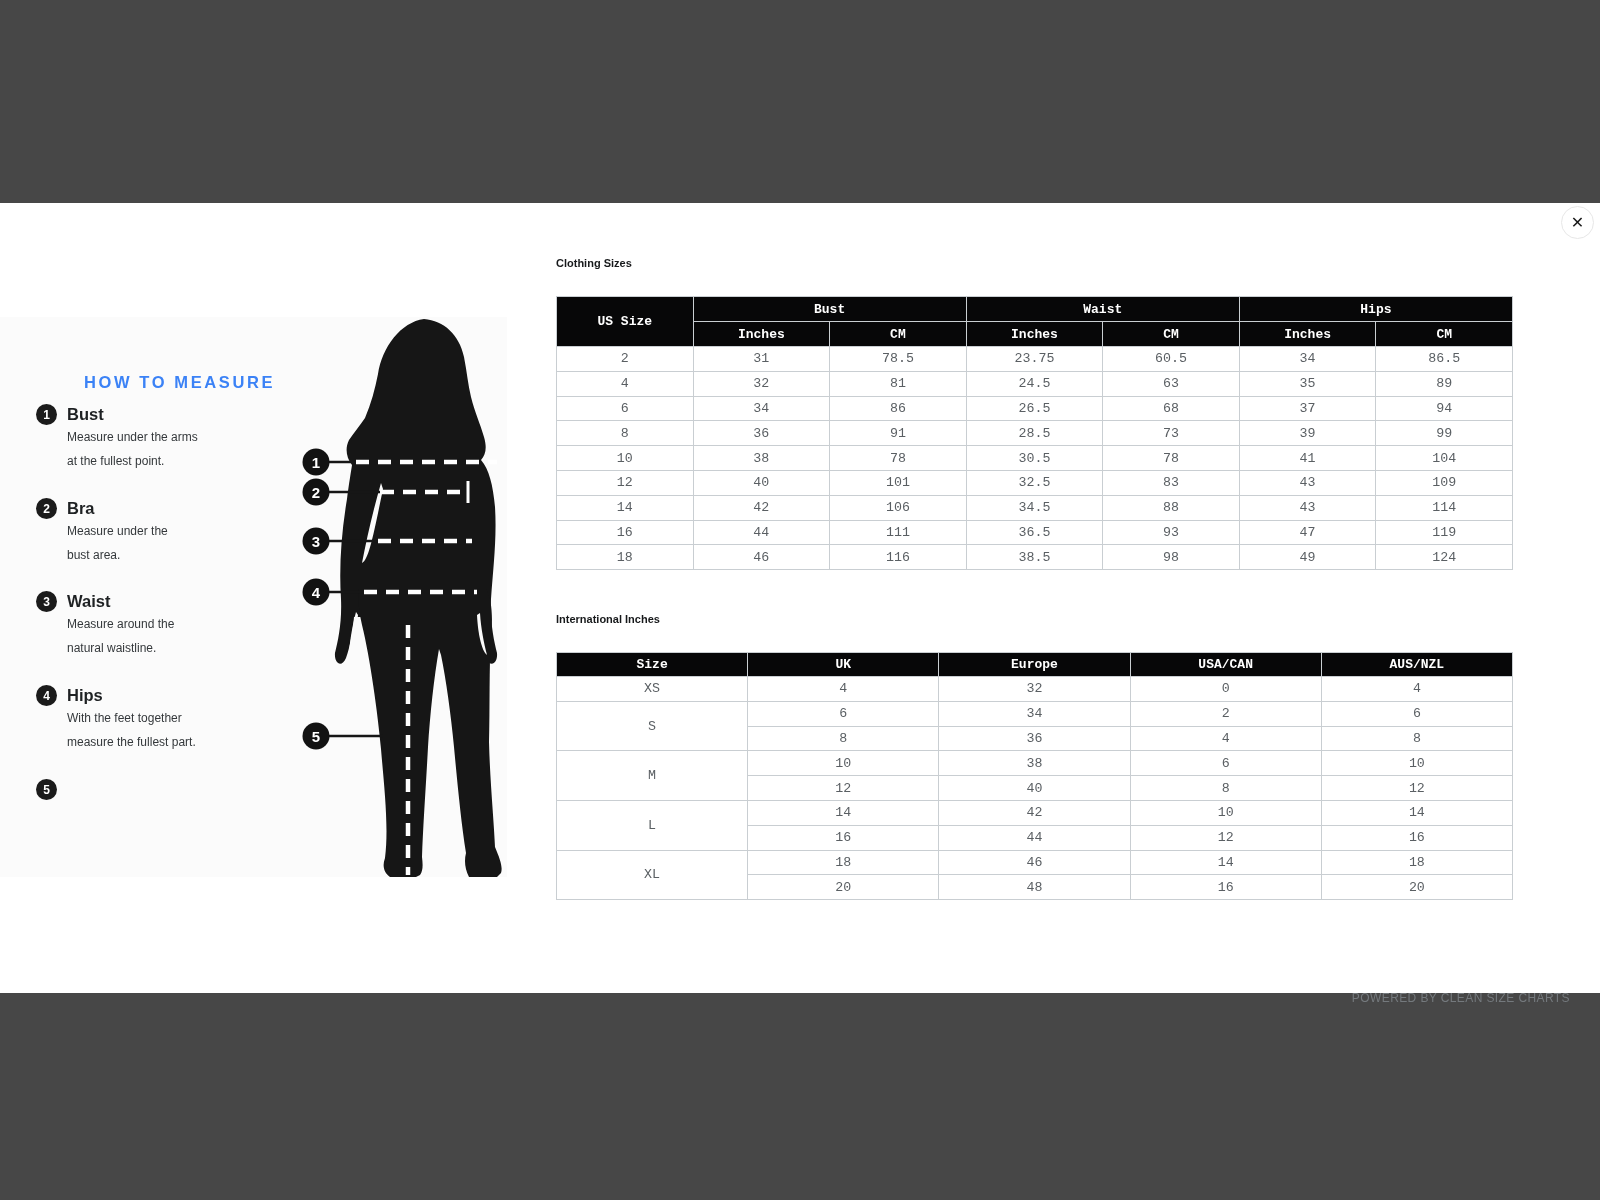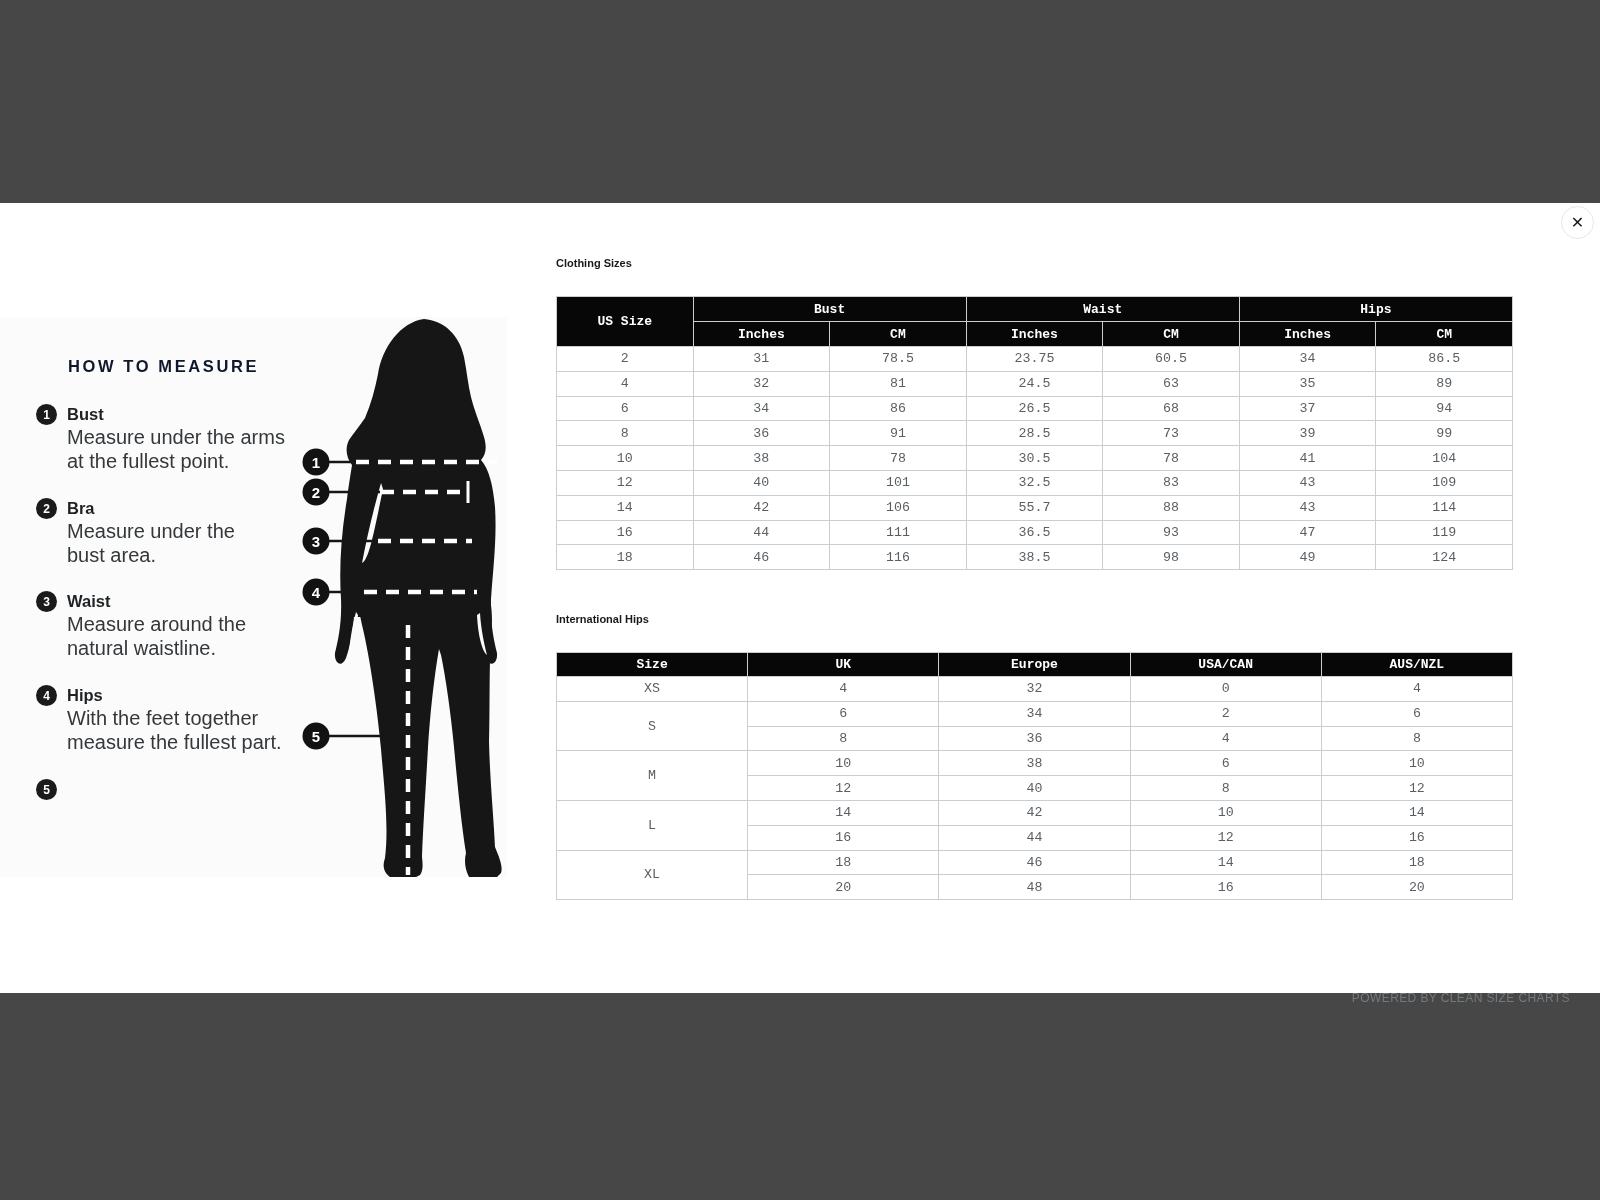--- a/index.html
+++ b/index.html
@@ -8,27 +8,27 @@
   .modal{position:absolute;left:0;top:203px;width:1600px;height:790px;background:#ffffff;}
 
   
   .close-btn{position:absolute;left:1561px;top:3px;width:33px;height:33px;border-radius:50%;
     background:#ffffff;border:1px solid #e7e7e7;cursor:pointer;padding:0;
     display:flex;align-items:center;justify-content:center;}
   .close-x{font-size:16px;line-height:1;color:#171717;font-weight:400;}
 
   
   .figure-panel{position:absolute;left:0;top:114px;width:507px;height:560px;background:#fbfbfb;}
-  .htm-title{position:absolute;left:68px;top:40px;margin:0;font-size:16.5px;font-weight:700;
-    letter-spacing:2.6px;color:#0f172a;}
+  .htm-title{position:absolute;left:68px;top:40px;margin:16px;font-size:16.5px;font-weight:700;
+    letter-spacing:2.6px;color:#3b82f6;}
   .step{position:absolute;left:36px;width:265px;display:flex;gap:10px;}
   .step-badge{flex:0 0 auto;width:21px;height:21px;border-radius:50%;background:#1b1b1b;color:#fff;
     font-size:12px;font-weight:700;display:flex;align-items:center;justify-content:center;margin-top:1px;}
   .step-title{font-size:16.5px;font-weight:700;color:#1e2123;line-height:23px;}
-  .step-desc{font-size:20px;color:#34383b;line-height:23.5px;white-space:pre-line;}
+  .step-desc{font-size:12px;color:#34383b;line-height:23.5px;white-space:pre-line;}
   .fig-svg{position:absolute;left:0;top:0;width:507px;height:560px;pointer-events:none;}
 
   
   .tbl-title{position:absolute;left:556px;margin:0;font-size:11px;font-weight:700;color:#17191b;}
   .t1{top:54px;} .t2{top:410px;}
 
   
   table.sizes{position:absolute;left:556px;width:957px;border-collapse:collapse;table-layout:fixed;
     font-size:13.3px;color:#5a5f63;font-family:Liberation Mono, monospace;}
   #clothing-table{top:93px;}
@@ -245,21 +245,21 @@
             <td>101</td>
             <td>32.5</td>
             <td>83</td>
             <td>43</td>
             <td>109</td>
           </tr>
           <tr>
             <td>14</td>
             <td>42</td>
             <td>106</td>
-            <td>55.7</td>
+            <td>34.5</td>
             <td>88</td>
             <td>43</td>
             <td>114</td>
           </tr>
           <tr>
             <td>16</td>
             <td>44</td>
             <td>111</td>
             <td>36.5</td>
             <td>93</td>
@@ -271,21 +271,21 @@
             <td>46</td>
             <td>116</td>
             <td>38.5</td>
             <td>98</td>
             <td>49</td>
             <td>124</td>
           </tr>
         </tbody>
       </table>
 
-    <h2 class="tbl-title t2">International Hips</h2>
+    <h2 class="tbl-title t2">International Inches</h2>
     <table class="sizes" id="intl-table">
         <thead>
           <tr>
             <th>Size</th>
             <th>UK</th>
             <th>Europe</th>
             <th>USA/CAN</th>
             <th>AUS/NZL</th>
           </tr>
         </thead>

